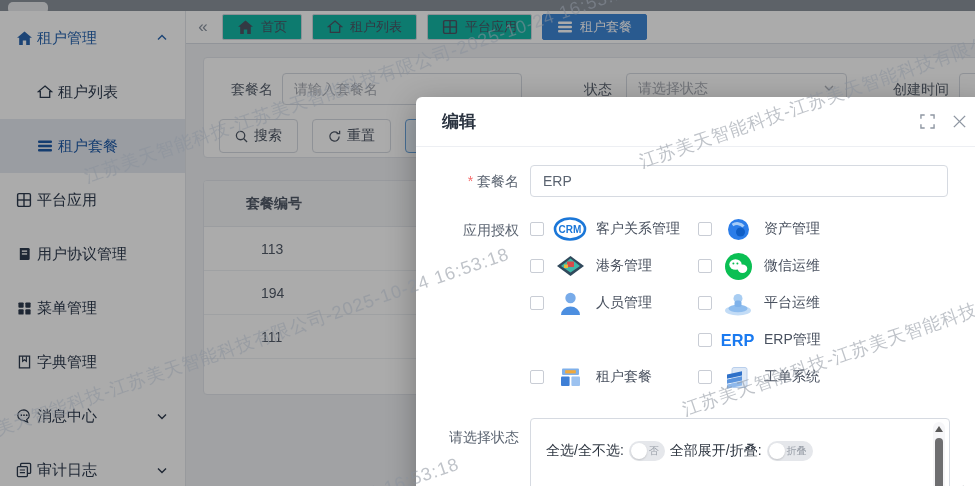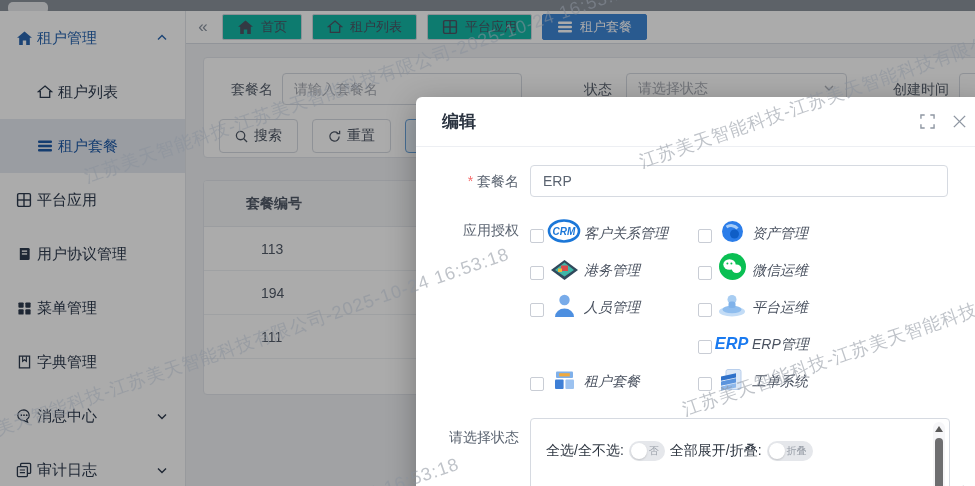--- a/index.html
+++ b/index.html
@@ -61,21 +61,21 @@
   .dlg-header { position:relative; height:50px; border-bottom:1px solid #edeff3; }
   .dlg-title { position:absolute; left:26px; top:13px; font-size:17px; font-weight:bold; color:#2a3340; }
   .dlg-ico { position:absolute; top:17px; width:16px; height:16px; color:#8f97a3; cursor:pointer; display:inline-flex; }
   .dlg-full { left:504px; }
   .dlg-close { left:536px; }
   .dlabel { position:absolute; left:33px; width:70px; text-align:right; font-size:14px; color:#5a6370; }
   .req::before { content:"* "; color:#f56c6c; }
   .dlg-input { position:absolute; left:114px; top:68px; width:418px; height:32px; border:1px solid #d6dae1;
                border-radius:4px; font-size:14px; color:#5a6370; padding:0 12px; font-family:"Liberation Sans",sans-serif; }
   .apps { position:absolute; left:114px; top:114px; width:440px; height:195px; }
-  .app-item { position:absolute; height:28px; display:flex; align-items:flex-end; gap:2px;font-style:italic; }
+  .app-item { position:absolute; height:28px; display:flex; align-items:center; gap:8px; }
   .cbx { width:14px; height:14px; border:1px solid #c9cdd5; border-radius:2px; background:#fff; flex:0 0 auto; cursor:pointer; }
   .aicon { width:36px; display:inline-flex; justify-content:center; align-items:center; }
   .alabel { font-size:14px; color:#49515f; white-space:nowrap; }
   .menubox { position:absolute; left:114px; top:321px; width:420px; height:99px;
              border:1px solid #d6dae1; border-radius:4px; overflow:hidden; }
   .menubox-controls { position:absolute; left:15px; top:22px; display:flex; align-items:center; gap:5px;
                       font-size:14px; color:#2f3742; white-space:nowrap; }
   .toggle { position:relative; height:20px; border-radius:10px; background:#e5e7eb; display:inline-flex;
             align-items:center; cursor:pointer; }
   .toggle .knob { position:absolute; left:2px; top:2px; width:16px; height:16px; border-radius:50%;

